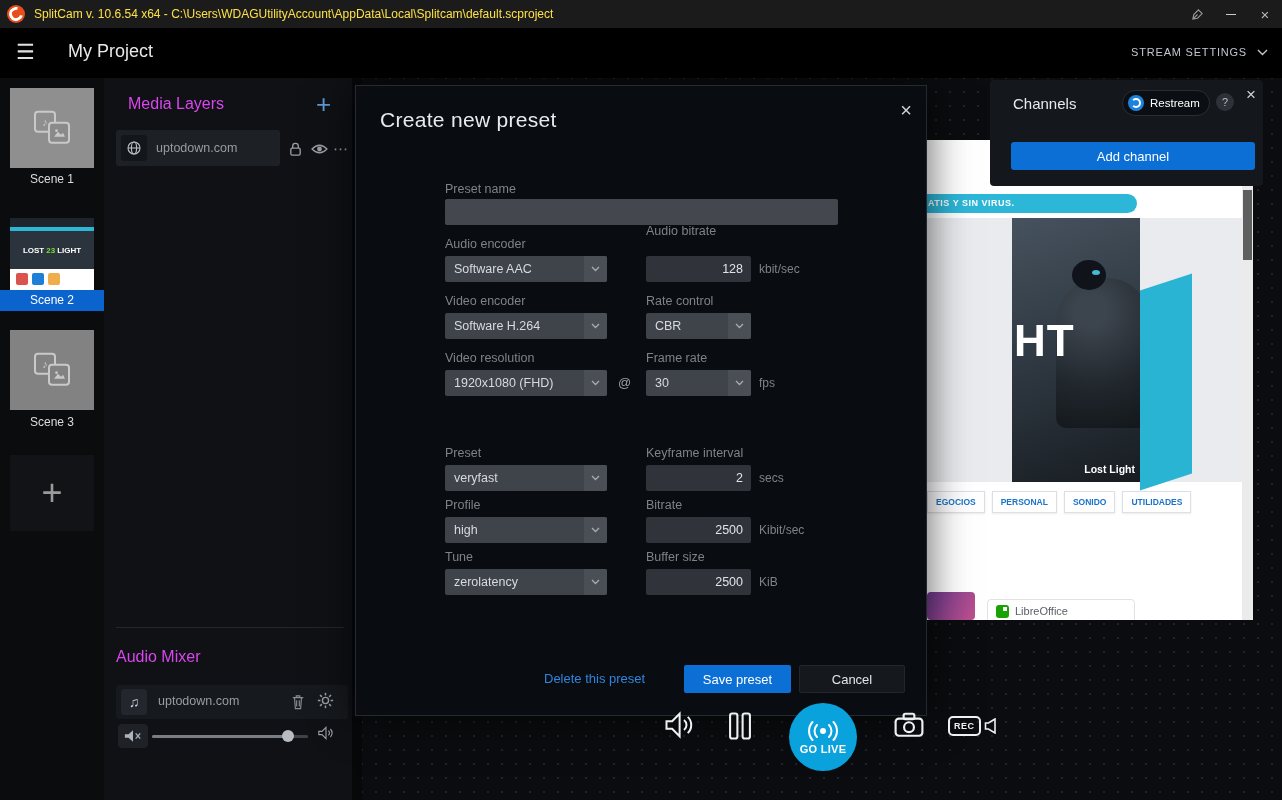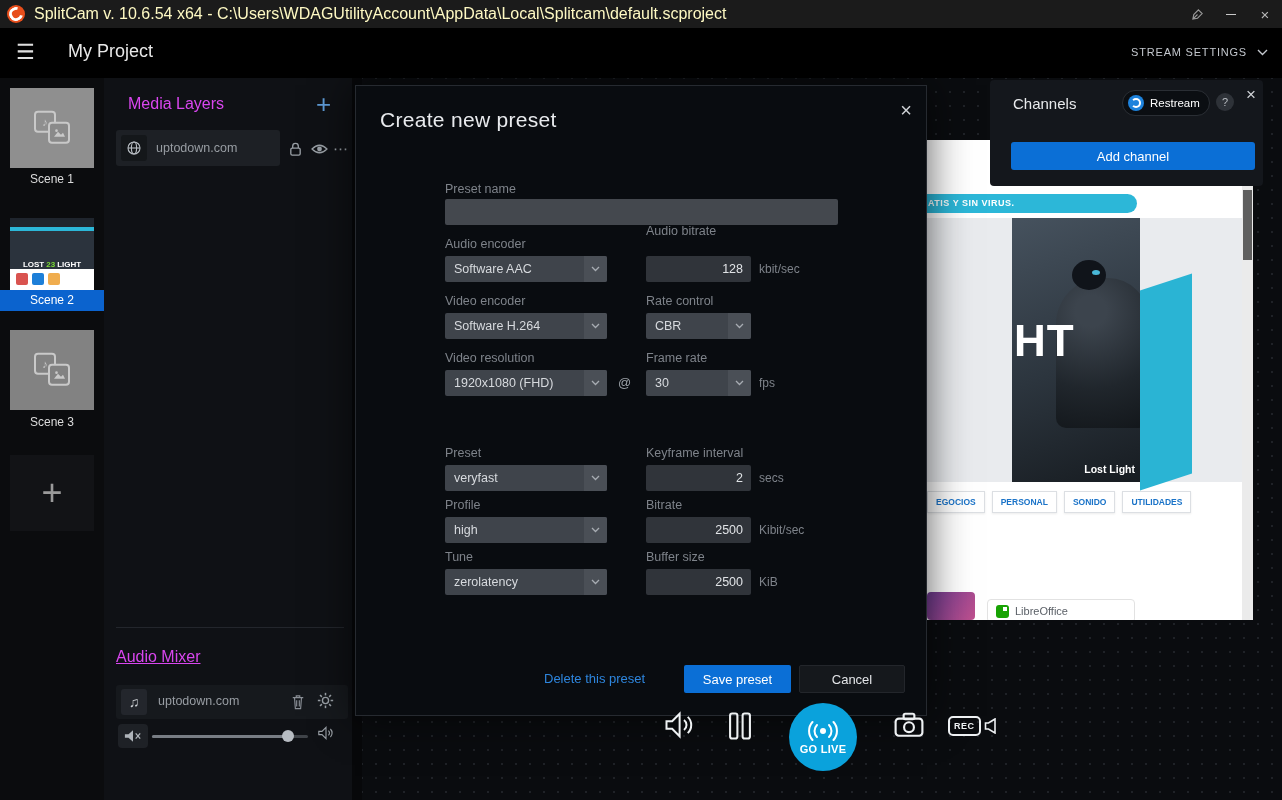--- a/index.html
+++ b/index.html
@@ -5,21 +5,21 @@
   * { margin:0; padding:0; box-sizing:border-box; }
   html,body { width:1282px; height:800px; overflow:hidden; background:#0b0d10;
               font-family:"Liberation Sans", sans-serif; }
 
   
   #titlebar { position:absolute; left:0; top:0; width:1282px; height:28px; background:#1b1b1b;
               display:flex; align-items:center; z-index:7; }
   .sc-logo { width:18px; height:18px; border-radius:50%; background:#e84e1b; position:relative; margin-left:7px; flex:0 0 auto; }
   .sc-logo::after { content:""; position:absolute; inset:2px; border:3px solid #fff; border-radius:50%;
                     border-right-color:transparent; transform:rotate(-30deg); }
-  .tb-title { color:#fef9c3; font-size:16px; margin-left:9px; white-space:nowrap; }
+  .tb-title { color:#fde047; font-size:12px; margin-left:9px; white-space:nowrap; }
   .tb-controls { margin-left:auto; display:flex; height:100%; }
   .tb-btn { width:34px; height:100%; display:flex; align-items:center; justify-content:center; color:#b9b9b9; }
   .tb-min { width:10px; height:1px; background:#c9c9c9; display:block; }
   .tb-close { font-size:15px; }
 
   
   #header { position:absolute; left:0; top:28px; width:1282px; height:50px; background:#000; z-index:7; }
   .hamburger { position:absolute; left:16px; top:12px; color:#dedede; font-size:21px; }
   .proj-title { position:absolute; left:68px; top:13px; color:#e8e8e8; font-size:18px; font-weight:400; }
   .stream-settings { position:absolute; right:14px; top:18px; display:flex; align-items:center; gap:10px;
@@ -35,21 +35,21 @@
           color:#c9c9c9; font-size:11px; display:flex; align-items:center; justify-content:center; }
   .mi-b { position:absolute; right:0; bottom:0; width:22px; height:22px; border:2px solid #c9c9c9; border-radius:4px;
           background:#8a8a8a; display:flex; align-items:center; justify-content:center; }
   .add-scene { position:absolute; left:10px; top:377px; width:84px; height:76px; background:#121316;
                display:flex; align-items:center; justify-content:center; color:#9a9a9a; font-size:36px; font-weight:300; }
   
   .s2 { background:#e9e9e9; overflow:hidden; }
   .s2-top { position:absolute; left:0; top:0; width:84px; height:9px; background:#1f252d; }
   .s2-cyan { position:absolute; left:0; top:9px; width:84px; height:4px; background:#2cb7d8; }
   .s2-hero { position:absolute; left:0; top:13px; width:84px; height:38px; background:#2b333d; color:#fff;
-             font-size:8px; font-weight:bold; display:flex; align-items:flex-end; justify-content:center; gap:2px; }
+             font-size:8px; font-weight:bold; display:flex; align-items:center; justify-content:center; gap:2px; }
   .s2-accent { color:#7ddd35; }
   .s2-bottom { position:absolute; left:0; bottom:0; width:84px; height:21px; background:#fff;
                display:flex; gap:4px; padding:4px 6px; }
   .s2-bottom i { width:12px; height:12px; border-radius:2px; display:block; }
   .d1 { background:#d9534f; } .d2 { background:#1d7fd8; } .d3 { background:#f0ad4e; }
 
   
   #left-panel { position:absolute; left:104px; top:78px; width:248px; height:722px; background:#0f1115; z-index:2; }
   #panel-gap { position:absolute; left:352px; top:78px; width:10px; height:722px; background:#07080a; z-index:2; }
   .panel-title { position:absolute; color:#d946ef; font-size:16px; font-weight:400; }
@@ -257,21 +257,21 @@
   </div>
   <div class="row-icon" style="left:206px;">
     <svg width="17" height="12" viewBox="0 0 17 12">
         <path d="M1 6 Q8.5 -1.5 16 6 Q8.5 13.5 1 6 Z" stroke="#9aa0a6" fill="none" stroke-width="1.2"></path>
         <circle cx="8.5" cy="6" r="2.4" fill="#9aa0a6"></circle>
       </svg>
   </div>
   <div class="row-icon dots" style="left:228px;">⋯</div>
 
   <div class="mixer-divider"></div>
-  <span class="panel-title" style="left:12px;top:570px;text-decoration:underline;">Audio Mixer</span>
+  <span class="panel-title" style="left:12px;top:570px;">Audio Mixer</span>
 
   <div class="mixer-row">
     <div class="note-box">♫</div>
     <span class="mixer-name">uptodown.com</span>
     <div class="row-icon" style="left:173px;top:8px;">
       <svg width="14" height="16" viewBox="0 0 16 18">
           <path d="M2 4 h12 M6 4 v-2 h4 v2 M4 4 l1 12.5 h6 l1 -12.5 M6.5 7 v7 M9.5 7 v7" stroke="#8a8f96" fill="none" stroke-width="1.3"></path>
         </svg>
     </div>
     <div class="row-icon" style="left:200px;top:6px;">

